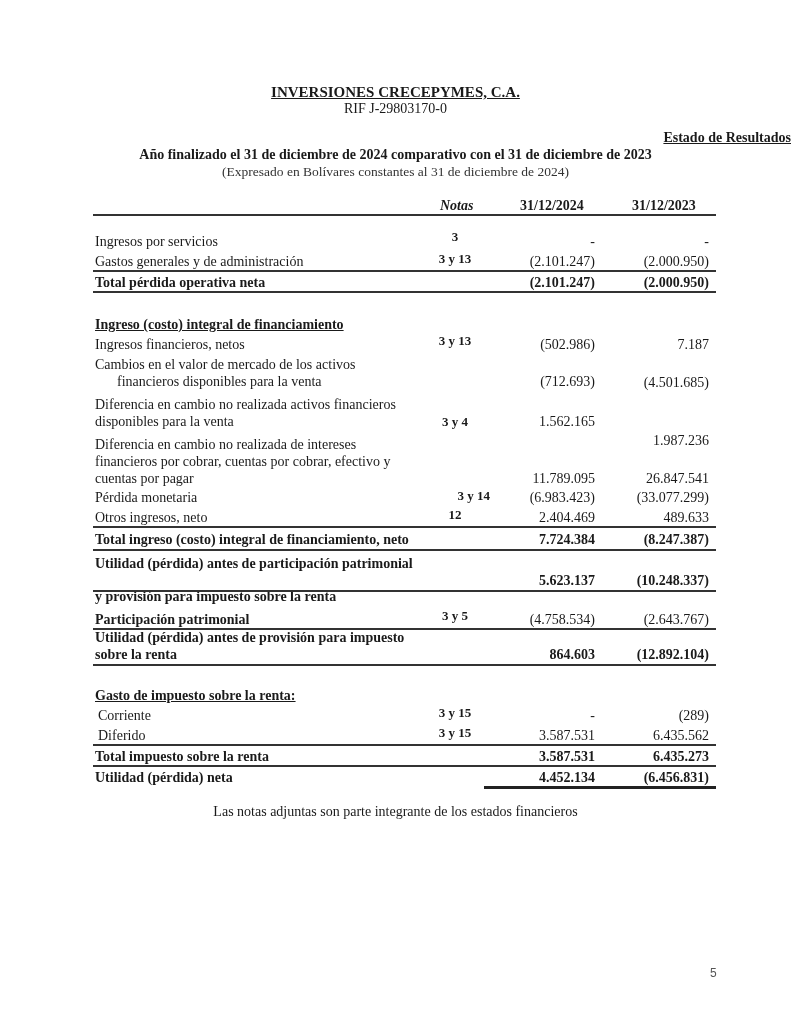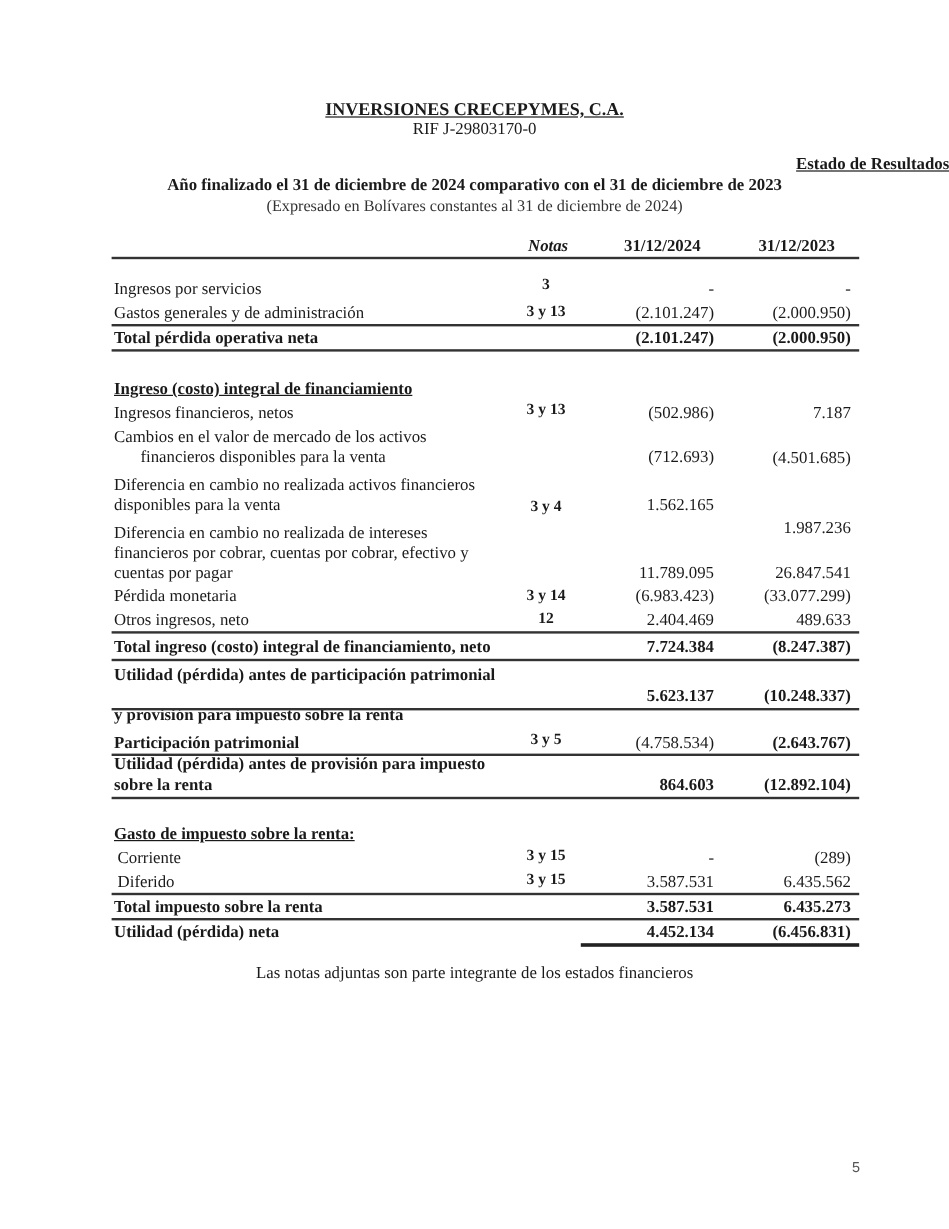--- a/index.html
+++ b/index.html
@@ -97,21 +97,21 @@
 <div class="row" style="top:437px;">
   <span class="lbl">Diferencia en cambio no realizada de intereses</span>
   <span class="lbl" style="top:17px;">financieros por cobrar, cuentas por cobrar, efectivo y</span>
   <span class="lbl" style="top:34px;">cuentas por pagar</span>
   <span class="v24" style="top:34px;">11.789.095</span>
   <span class="v23" style="top:34px;">26.847.541</span>
 </div>
 
 <div class="row" style="top:490px;">
   <span class="lbl">Pérdida monetaria</span>
-  <span class="note" style="top:-2px;">3 y 14</span>
+  <span class="note" style="top:-2px;text-align:right;">3 y 14</span>
   <span class="v24">(6.983.423)</span>
   <span class="v23">(33.077.299)</span>
 </div>
 
 <div class="row" style="top:510px;">
   <span class="lbl">Otros ingresos, neto</span>
   <span class="note" style="top:-3px;">12</span>
   <span class="v24">2.404.469</span>
   <span class="v23">489.633</span>
 </div>
@@ -129,21 +129,21 @@
   <span class="lbl" style="top:33px;"> y provisión para impuesto sobre la renta</span>
   <span class="v24" style="top:17px;">5.623.137</span>
   <span class="v23" style="top:17px;">(10.248.337)</span>
 </div>
 <div class="hline" style="top:590px;"></div>
 
 <div class="row b" style="top:612px;">
   <span class="lbl">Participación patrimonial</span>
   <span class="note" style="top:-4px;">3 y 5</span>
   <span class="v24" style="font-weight:normal;text-align:center;">(4.758.534)</span>
-  <span class="v23" style="font-weight:bold;padding-left:12px;">(2.643.767)</span>
+  <span class="v23" style="font-weight:normal;padding-left:12px;">(2.643.767)</span>
 </div>
 <div class="hline" style="top:628px;"></div>
 
 <div class="row b" style="top:630px;">
   <span class="lbl">Utilidad (pérdida) antes de provisión para impuesto</span>
   <span class="lbl" style="top:17px;"> sobre la renta</span>
   <span class="v24" style="top:17px;">864.603</span>
   <span class="v23" style="top:17px;">(12.892.104)</span>
 </div>
 <div class="hline" style="top:664px;"></div>

